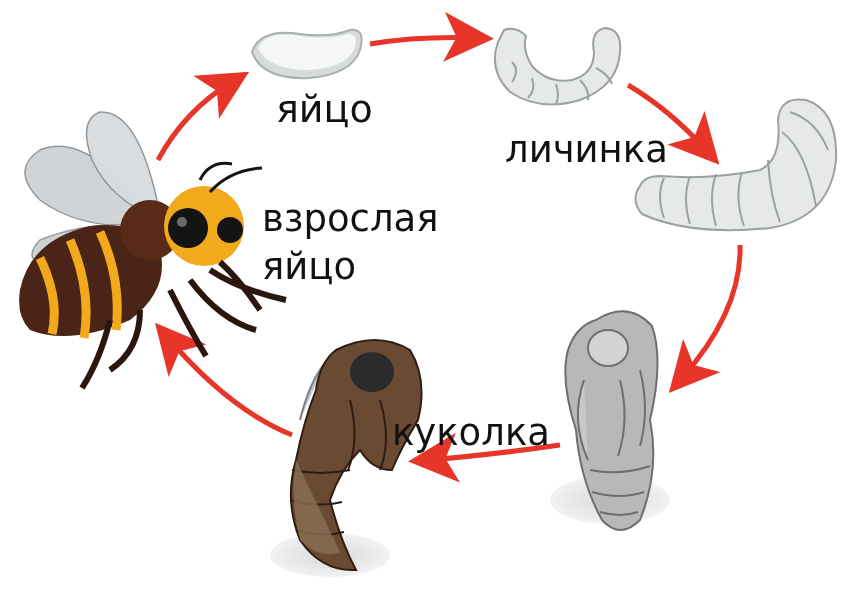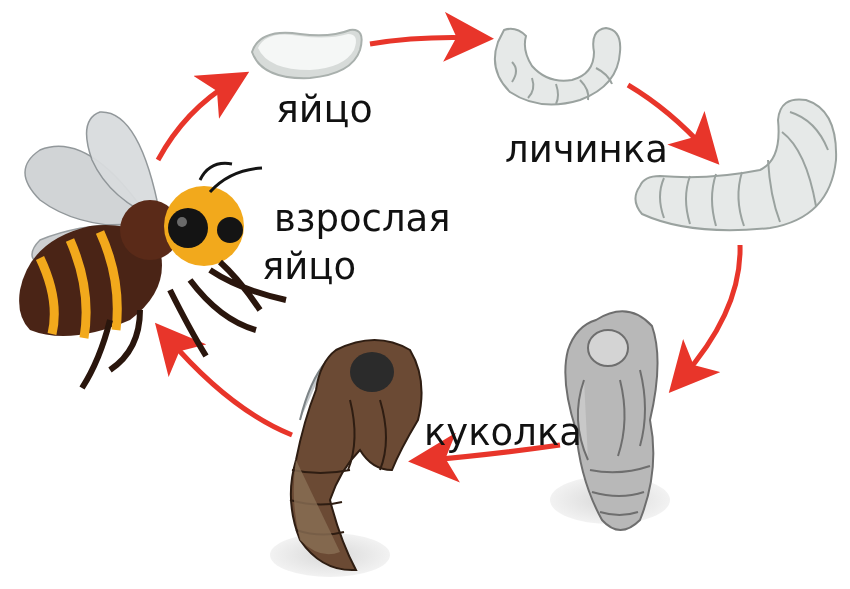--- a/index.html
+++ b/index.html
@@ -1,23 +1,23 @@
 <!DOCTYPE html>
 <html><head>
 <meta charset="utf-8">
 <style>
   html, body { margin: 0; padding: 0; background: #ffffff; }
   body { width: 850px; height: 589px; position: relative; overflow: hidden; font-family: "DejaVu Sans", "Liberation Sans", sans-serif; }
   #stage { position: absolute; left: 0; top: 0; width: 850px; height: 589px; }
   .label { position: absolute; color: #111111; font-size: 38px; letter-spacing: 0px; line-height: 1; white-space: nowrap; }
   #lbl-egg { left: 276px; top: 90px; }
   #lbl-larva { left: 505px; top: 131px; font-size: 37px; }
-  #lbl-adult-1 { left: 262px; top: 200px; font-size: 37px; margin-left: 12px; }
+  #lbl-adult-1 { left: 262px; top: 200px; font-size: 37px; }
   #lbl-adult-2 { left: 262px; top: 248px; font-size: 37px; }
-  #lbl-pupa { left: 424px; top: 414px; font-size: 37px; }
+  #lbl-pupa { left: 392px; top: 414px; font-size: 37px; }
 </style>
 </head>
 <body>
 
 <svg id="stage" viewBox="0 0 850 589" xmlns="http://www.w3.org/2000/svg">
   <defs>
     <marker id="ah" markerWidth="10" markerHeight="10" refX="6" refY="5" orient="auto" markerUnits="strokeWidth">
       <path d="M0,0 L10,5 L0,10 L2.5,5 Z" fill="#e8352a"></path>
     </marker>
     <radialGradient id="shadow" cx="50%" cy="50%" r="50%">

